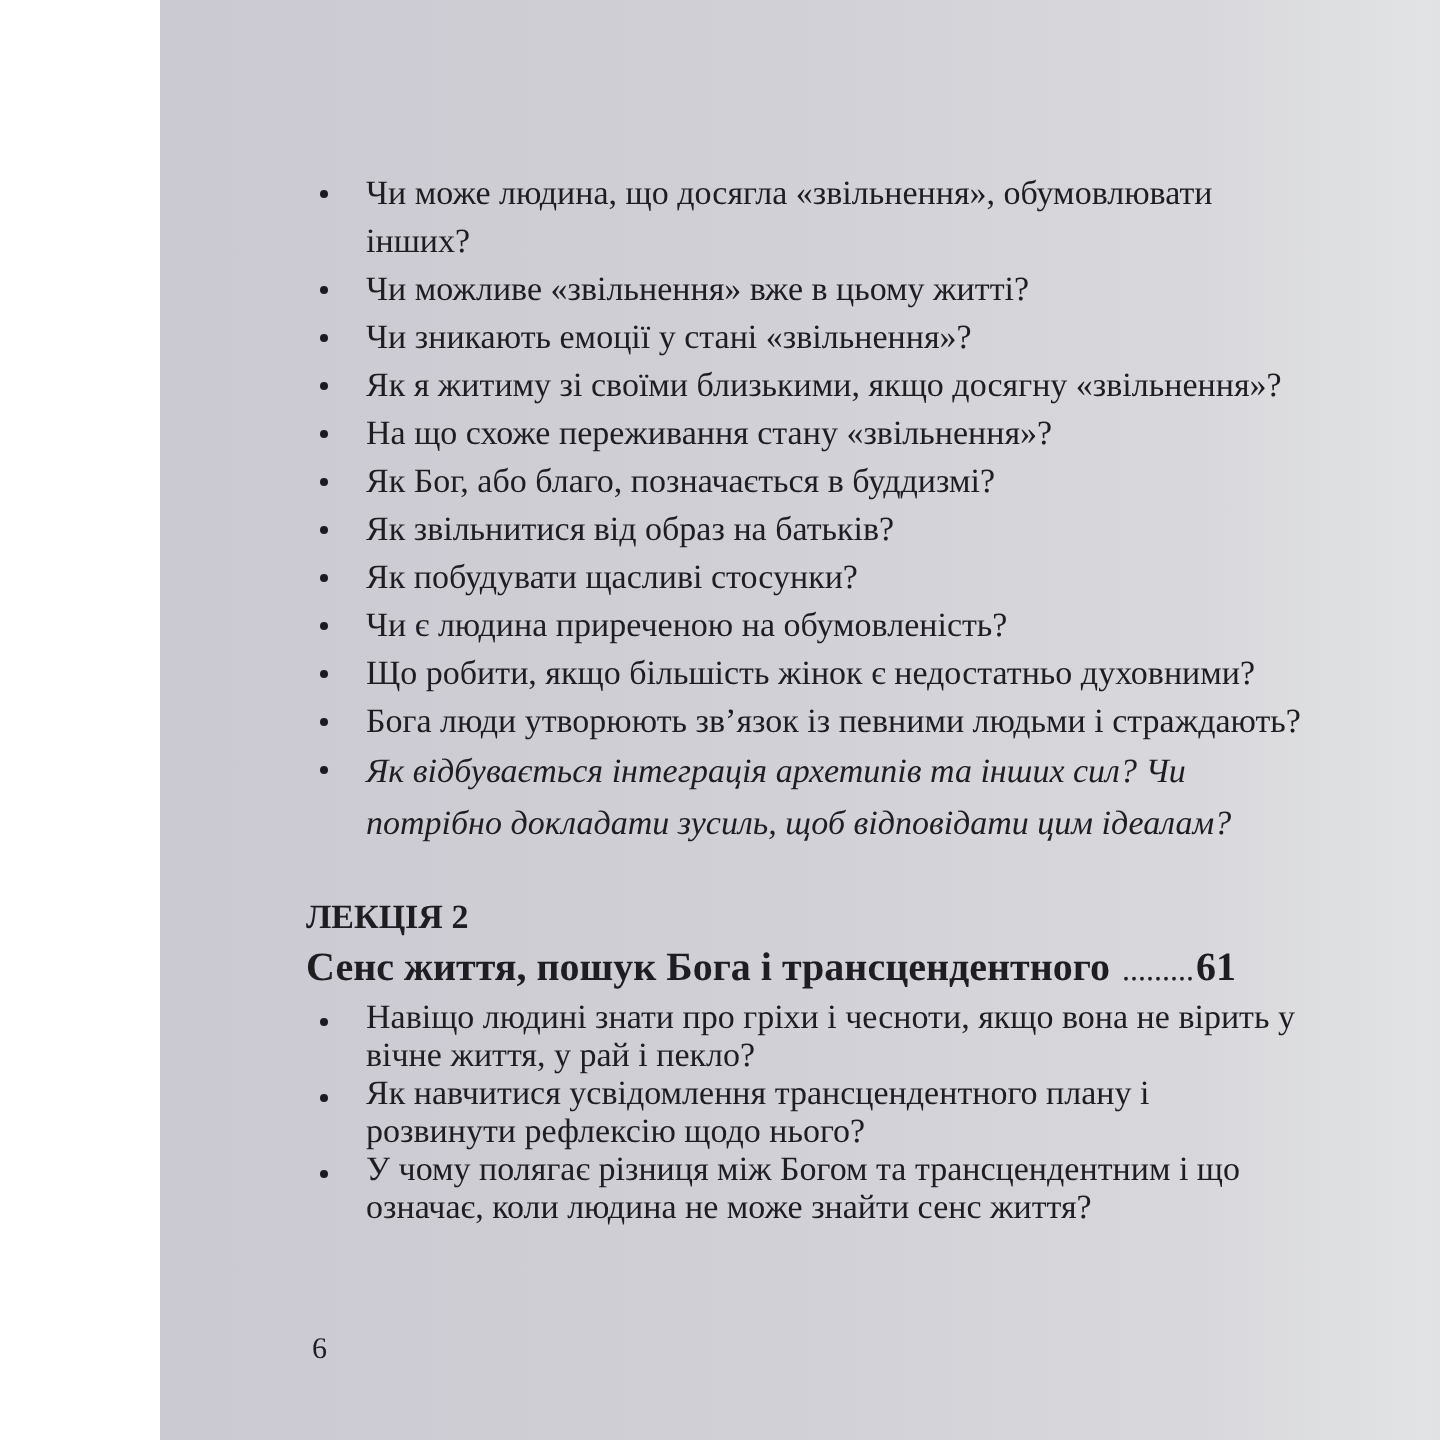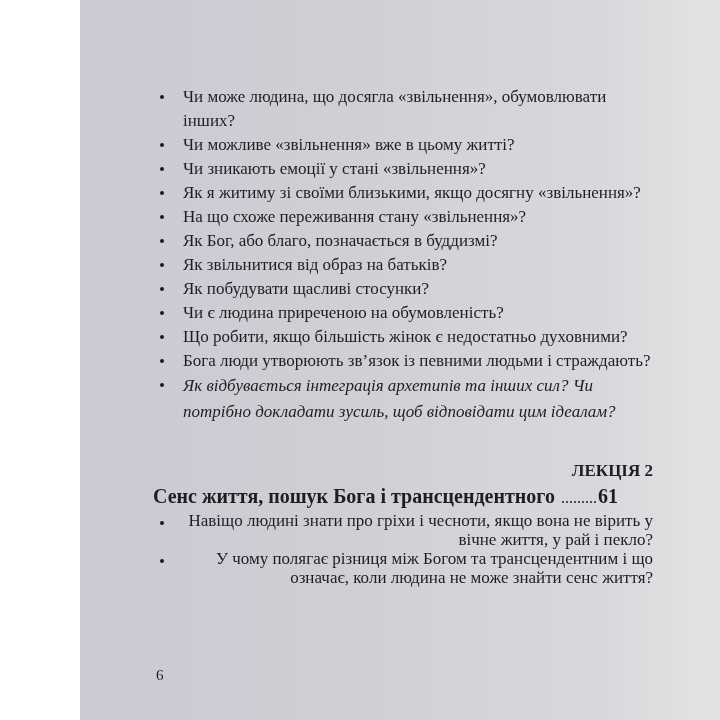--- a/index.html
+++ b/index.html
@@ -17,21 +17,21 @@
     }
     .content { position: absolute; left: 73px; top: 85px; width: 500px; color: #1e1d22; }
     ul { list-style: none; margin: 0; padding: 0; }
     li { position: relative; padding-left: 30px; font-size: 17px; line-height: 24px; margin: 0; }
     li::before {
       content: ""; position: absolute; left: 7px; top: 10px; width: 4px; height: 4px;
       border-radius: 50%; background: #1b1a1f;
     }
     .heading { font-weight: bold; font-size: 17px; line-height: 24px; }
     .section-gap { height: 23px; }
-    .lecture { margin-top: 12px; text-align: right; }
+    .lecture { margin-top: 0; }
     .title-row {
       display: flex; align-items: baseline; font-weight: bold; font-size: 20px; line-height: 26px; width: 465px;
     }
     .title-row .dots { flex: 1; overflow: hidden; white-space: nowrap; font-weight: normal; font-size: 16px; letter-spacing: 0; margin: 0 2px 0 6px; }
     .title-row .dots::before { content: "........................................................................"; }
     .page-num { position: absolute; left: 76px; top: 667px; font-size: 15px; color: #1e1d22; }
     .lec2 li { line-height: 19px; }
   </style>
 </head>
 <body>
@@ -57,19 +57,20 @@
 
     <div class="lecture">
       <div class="heading">ЛЕКЦІЯ 2</div>
       <div class="title-row">
         <span>Сенс життя, пошук Бога і трансцендентного</span>
         <span class="dots"></span>
         <span>61</span>
       </div>
       <ul class="lec2">
         <li>Навіщо людині знати про гріхи і чесноти, якщо вона не вірить у вічне життя, у рай і пекло?</li>
+        <li>Як навчитися усвідомлення трансцендентного плану і розвинути рефлексію щодо нього?</li>
         <li>У чому полягає різниця між Богом та трансцендентним і що означає, коли людина не може знайти сенс життя?</li>
       </ul>
     </div>
   </div>
 
   <div class="page-num">6</div>
 </div>
 
 </body></html>

